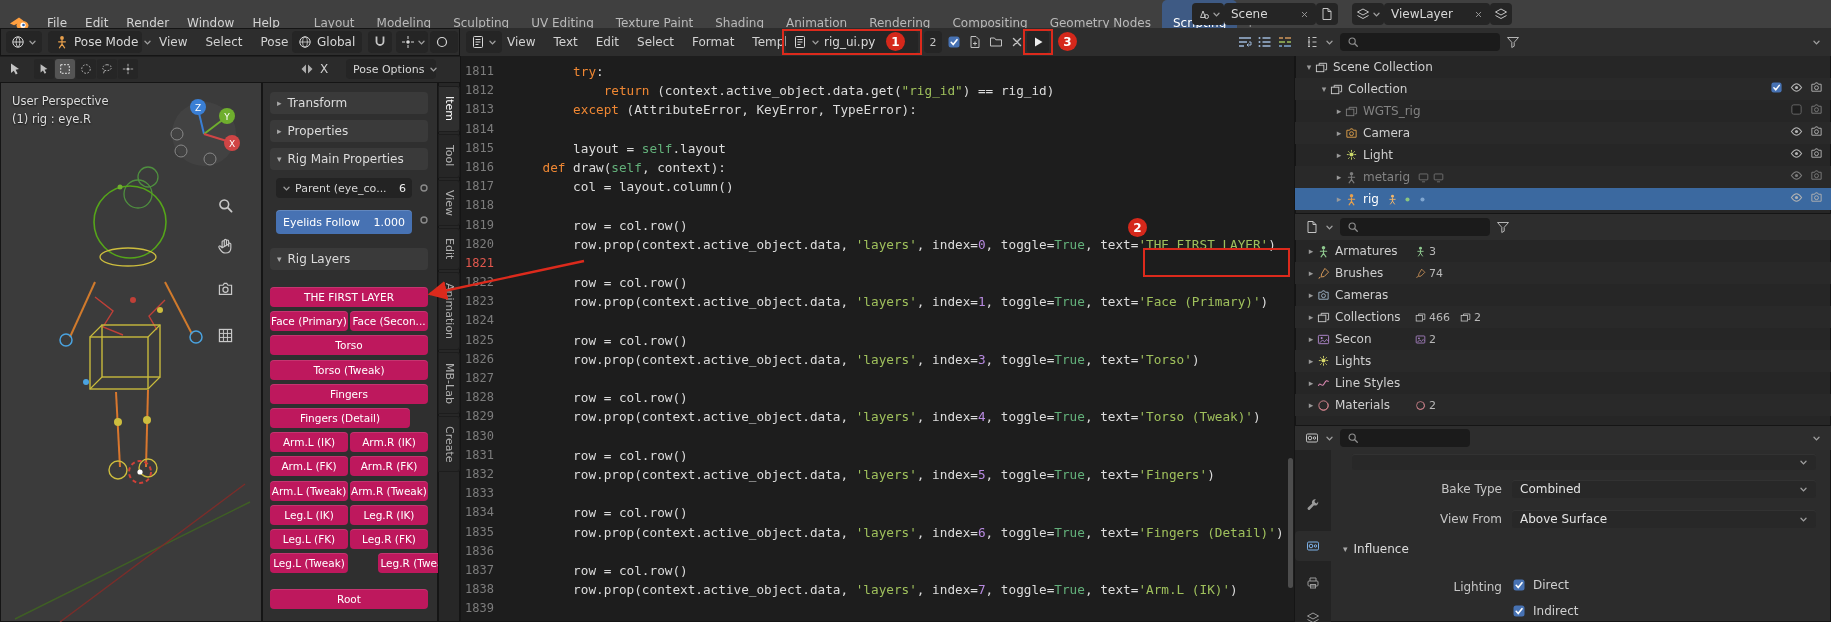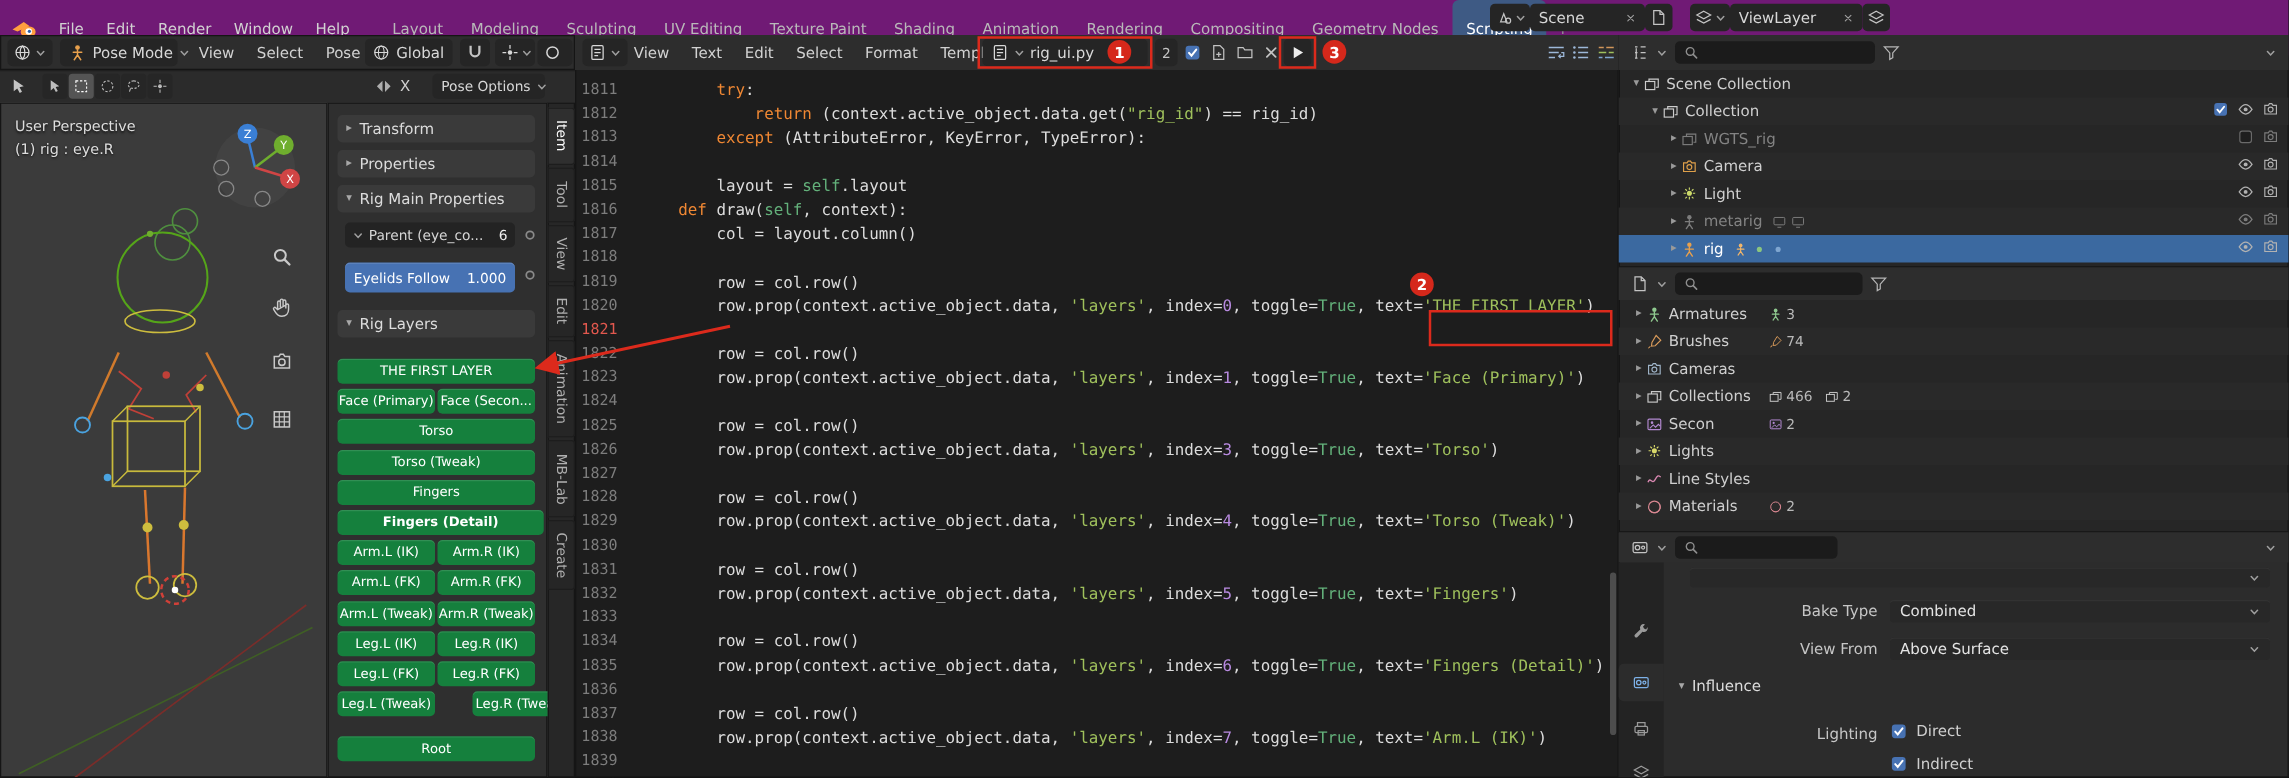--- a/index.html
+++ b/index.html
@@ -12,35 +12,35 @@
 .icon{display:inline-flex;width:14px;height:14px;flex:0 0 auto}
 .icon svg{width:100%;height:100%}
 .menu{padding:0 9px;height:100%;display:flex;align-items:center;color:#d2d2d2;white-space:nowrap}
 .wstab{padding:0 11px;height:100%;display:flex;align-items:center;color:#b9b9b9;white-space:nowrap}
 .wstab.active{background:#3e5a84;color:#fff;border-radius:5px 5px 0 0}
 .wstab.add{color:#9a9a9a;padding:0 8px}
 .pill{display:flex;align-items:center;gap:5px;background:#252525;border-radius:4px;padding:0 7px;height:22px;color:#d8d8d8;white-space:nowrap}
 .tbtn{display:flex;align-items:center;justify-content:center;background:#252525;border-radius:4px;height:22px;color:#c4c4c4}
 .chev{width:9px;height:9px;color:#9f9f9f}
 
-#topbar{left:0;top:0;width:1831px;height:45px;background:#701a75;display:flex;align-items:center;box-shadow:inset 0 -1px 0 #101010}
+#topbar{left:0;top:0;width:1831px;height:45px;background:#404040;display:flex;align-items:center;box-shadow:inset 0 -1px 0 #101010}
 
 #vp-header{left:0;top:28px;width:460px;height:28px}
 #tool-row{left:0;top:56px;width:460px;height:26px;background:#2b2b2b;box-shadow:inset 0 1px 0 #1f1f1f}
 .selbtn{position:absolute;top:3px;width:20px;height:20px;background:#262626;border-radius:3px;display:flex;align-items:center;justify-content:center;color:#bdbdbd}
 .selbtn.active{background:#545454;color:#fff}
 
 #viewport{left:0;top:82px;width:262px;height:540px;background:#3b3b3b;overflow:hidden}
 .vp-text{position:absolute;color:#dedede;font-size:11.5px;text-shadow:0 1px 2px rgba(0,0,0,.7)}
 .navbtn{position:absolute;width:22px;height:22px;color:#c9c9c9;display:flex;align-items:center;justify-content:center}
 
 #n-region{left:262px;top:82px;width:176px;height:540px;background:#2f2f2f}
 .panel-h{position:absolute;left:8px;width:158px;height:22px;background:#3a3a3a;border-radius:4px;display:flex;align-items:center;gap:6px;padding:0 7px;color:#dcdcdc}
 .panel-arrow{color:#a8a8a8;font-size:9px}
-.rlbtn{position:absolute;background:#15803d;border-radius:4px;color:#fff;font-size:10.5px;display:flex;align-items:center;justify-content:center;overflow:hidden;white-space:nowrap;height:20px;box-shadow:inset 0 1px 0 rgba(255,255,255,.12)}
+.rlbtn{position:absolute;background:#be185d;border-radius:4px;color:#fff;font-size:10.5px;display:flex;align-items:center;justify-content:center;overflow:hidden;white-space:nowrap;height:20px;box-shadow:inset 0 1px 0 rgba(255,255,255,.12)}
 #n-tabs{left:438px;top:82px;width:22px;height:540px;background:#272727}
 .ntab{position:absolute;left:0;width:22px;writing-mode:vertical-rl;display:flex;align-items:center;justify-content:center;color:#b0b0b0;font-size:11px;background:#262626;border-radius:0 3px 3px 0;box-shadow:inset 0 0 0 1px #1d1d1d}
 .ntab.active{background:#2f2f2f;color:#fff}
 
 #text-ed{left:460px;top:28px;width:835px;height:594px;background:#1d1d1d}
 #te-header{position:absolute;left:0;top:0;width:835px;height:28px;background:#2d2d2d}
 #te-menus{position:absolute;left:38px;top:0;height:28px;display:flex}
 .te-ic{position:absolute;top:5px;width:18px;height:18px;display:flex;align-items:center;justify-content:center;color:#c2c2c2}
 #code-area{position:absolute;left:0;top:28px;right:0;bottom:0;overflow:hidden;font-family:"DejaVu Sans Mono",monospace;font-size:12.7px;line-height:19.2px}
 #gutter{position:absolute;left:0;top:6px;width:46px;text-align:right}
@@ -431,21 +431,21 @@
         <span class="panel-arrow">▾</span>
         <span>Rig Layers</span>
       </div>
     <div id="rig-layers">
         <div class="rlbtn" style="left: 8px; top: 205px; width: 158px;">THE FIRST LAYER</div>
         <div class="rlbtn" style="left: 8px; top: 229px; width: 78px;">Face (Primary)</div>
         <div class="rlbtn" style="left: 88px; top: 229px; width: 78px;">Face (Secon...</div>
         <div class="rlbtn" style="left: 8px; top: 253px; width: 158px;">Torso</div>
         <div class="rlbtn" style="left: 8px; top: 278px; width: 158px;">Torso (Tweak)</div>
         <div class="rlbtn" style="left: 8px; top: 302px; width: 158px;">Fingers</div>
-        <div class="rlbtn" style="left: 8px; top: 326px; width: 165px; font-weight: bold;">Fingers (Detail)</div>
+        <div class="rlbtn" style="left: 8px; top: 326px; width: 140px;">Fingers (Detail)</div>
         <div class="rlbtn" style="left: 8px; top: 350px; width: 78px;">Arm.L (IK)</div>
         <div class="rlbtn" style="left: 88px; top: 350px; width: 78px;">Arm.R (IK)</div>
         <div class="rlbtn" style="left: 8px; top: 374px; width: 78px;">Arm.L (FK)</div>
         <div class="rlbtn" style="left: 88px; top: 374px; width: 78px;">Arm.R (FK)</div>
         <div class="rlbtn" style="left: 8px; top: 399px; width: 78px;">Arm.L (Tweak)</div>
         <div class="rlbtn" style="left: 88px; top: 399px; width: 78px;">Arm.R (Tweak)</div>
         <div class="rlbtn" style="left: 8px; top: 423px; width: 78px;">Leg.L (IK)</div>
         <div class="rlbtn" style="left: 88px; top: 423px; width: 78px;">Leg.R (IK)</div>
         <div class="rlbtn" style="left: 8px; top: 447px; width: 78px;">Leg.L (FK)</div>
         <div class="rlbtn" style="left: 88px; top: 447px; width: 78px;">Leg.R (FK)</div>

